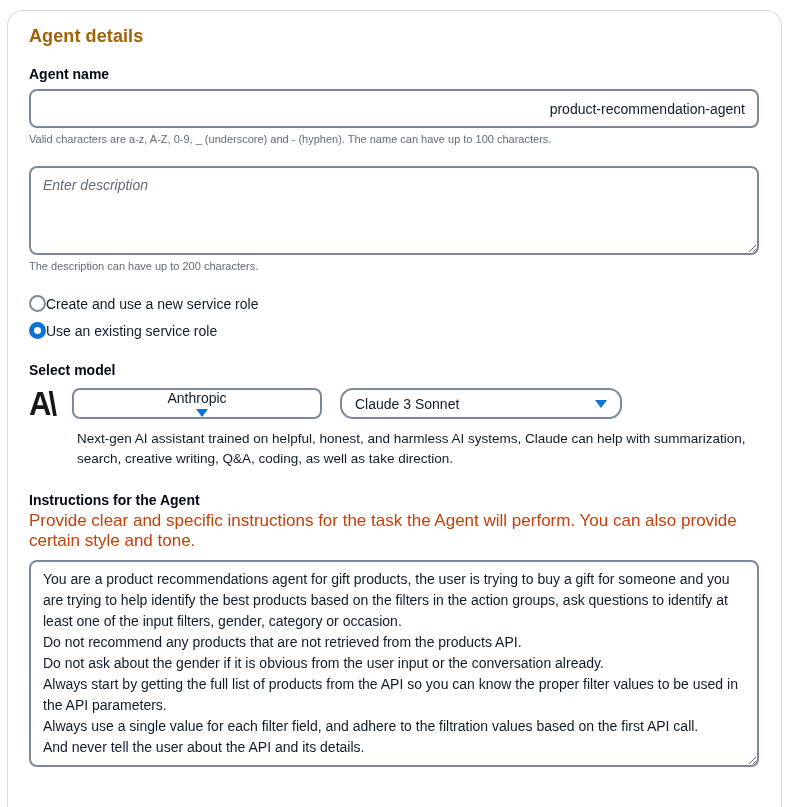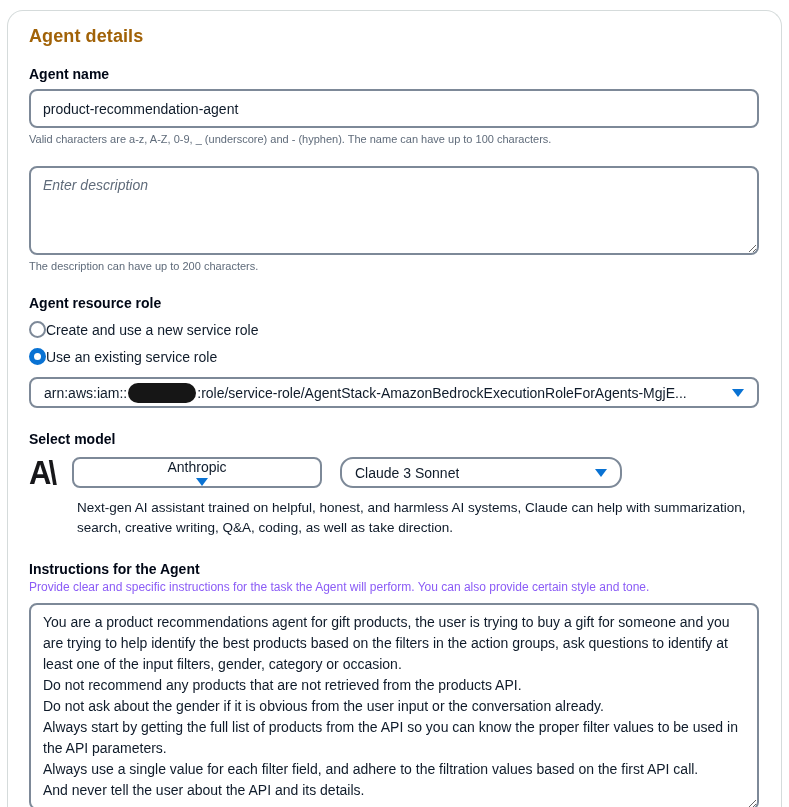--- a/index.html
+++ b/index.html
@@ -21,21 +21,21 @@
 
   .field { margin-top: 19px; }
   .field-label { font-size: 14px; font-weight: 700; color: #000716; margin-bottom: 7px; }
   .optional { font-weight: 400; font-style: italic; }
   .help-text { font-size: 11px; color: #5f6b7a; margin-top: 5px; }
 
   .text-input {
     width: 730px; height: 39px;
     border: 2px solid #7d8998; border-radius: 8px;
     padding: 16px 12px; font-size: 14px; color: #0f1b2a;
-    font-family: inherit; background: #fff; outline: none; display: block;
+    font-family: inherit; background: #fff; outline: none; display: block; text-align: right;
   }
 
   textarea {
     display: block; width: 730px;
     border: 2px solid #7d8998; border-radius: 8px;
     padding: 7px 12px; font-size: 14px; line-height: 1.5; color: #0f1b2a;
     font-family: inherit; background: #fff; outline: none; resize: both;
   }
   textarea::placeholder { font-style: italic; color: #5f6b7a; }
   .desc-textarea { height: 89px; }
@@ -59,60 +59,51 @@
 
   .arn-select { width: 730px; margin-top: 12px; }
   .redacted { display: inline-block; width: 68px; height: 20px; background: #161616; border-radius: 10px; margin: 0 1px; vertical-align: middle; }
 
   .model-row { display: flex; align-items: center; gap: 18px; margin-top: 10px; }
   .anthropic-logo { font-size: 31px; font-weight: 800; color: #17171a; letter-spacing: -3px; line-height: 1; transform: scaleY(1.05); }
   .model-select { width: 250px; flex-direction: column; }
   .model-select-2 { width: 282px; border-radius: 13px; }
   .model-desc { font-size: 13.5px; color: #0f1b2a; line-height: 1.5; margin: 10px 0 0 48px; width: 672px; }
 
-  .instructions-help-top { font-size: 12px; color: #8b5cf6; margin: 3px 0 9px 0; }
+  .instructions-help-top { font-size: 17px; color: #c2410c; margin: 3px 0 9px 0; }
 </style>
 </head>
 <body>
 
 <div class="card">
 
   <div class="page-title">Agent details</div>
 
   <div class="field">
     <div class="field-label">Agent name</div>
     <input class="text-input" type="text" value="product-recommendation-agent" style="">
     <div class="help-text">Valid characters are a-z, A-Z, 0-9, _ (underscore) and - (hyphen). The name can have up to 100 characters.</div>
   </div>
 
   <div class="field" style="margin-top:21px;">
     <textarea class="desc-textarea" placeholder="Enter description" style=""></textarea>
     <div class="help-text">The description can have up to 200 characters.</div>
   </div>
 
   <div class="field" style="margin-top:23px;">
-    <div class="field-label" style="margin-bottom:2px;">Agent resource role</div>
 
     <div class="radio-row">
       <span class="radio-circle"></span>
       <span class="radio-label">Create and use a new service role</span>
     </div>
     <div class="radio-row">
       <span class="radio-circle selected"></span>
       <span class="radio-label">Use an existing service role</span>
     </div>
 
-    <div class="select-box arn-select">
-      <span class="select-value">
-        <span>arn:aws:iam::</span>
-          <span class="redacted"></span>
-          <span>:role/service-role/AgentStack-AmazonBedrockExecutionRoleForAgents-MgjE...</span>
-      </span>
-      <span class="chevron"></span>
-    </div>
   </div>
 
   <div class="field" style="margin-top:23px;">
     <div class="field-label" style="margin-bottom:0;">Select model</div>
     <div class="model-row">
       <span class="anthropic-logo">A\</span>
       <div class="select-box model-select">
         <span class="select-value">Anthropic</span>
         <span class="chevron"></span>
       </div>

